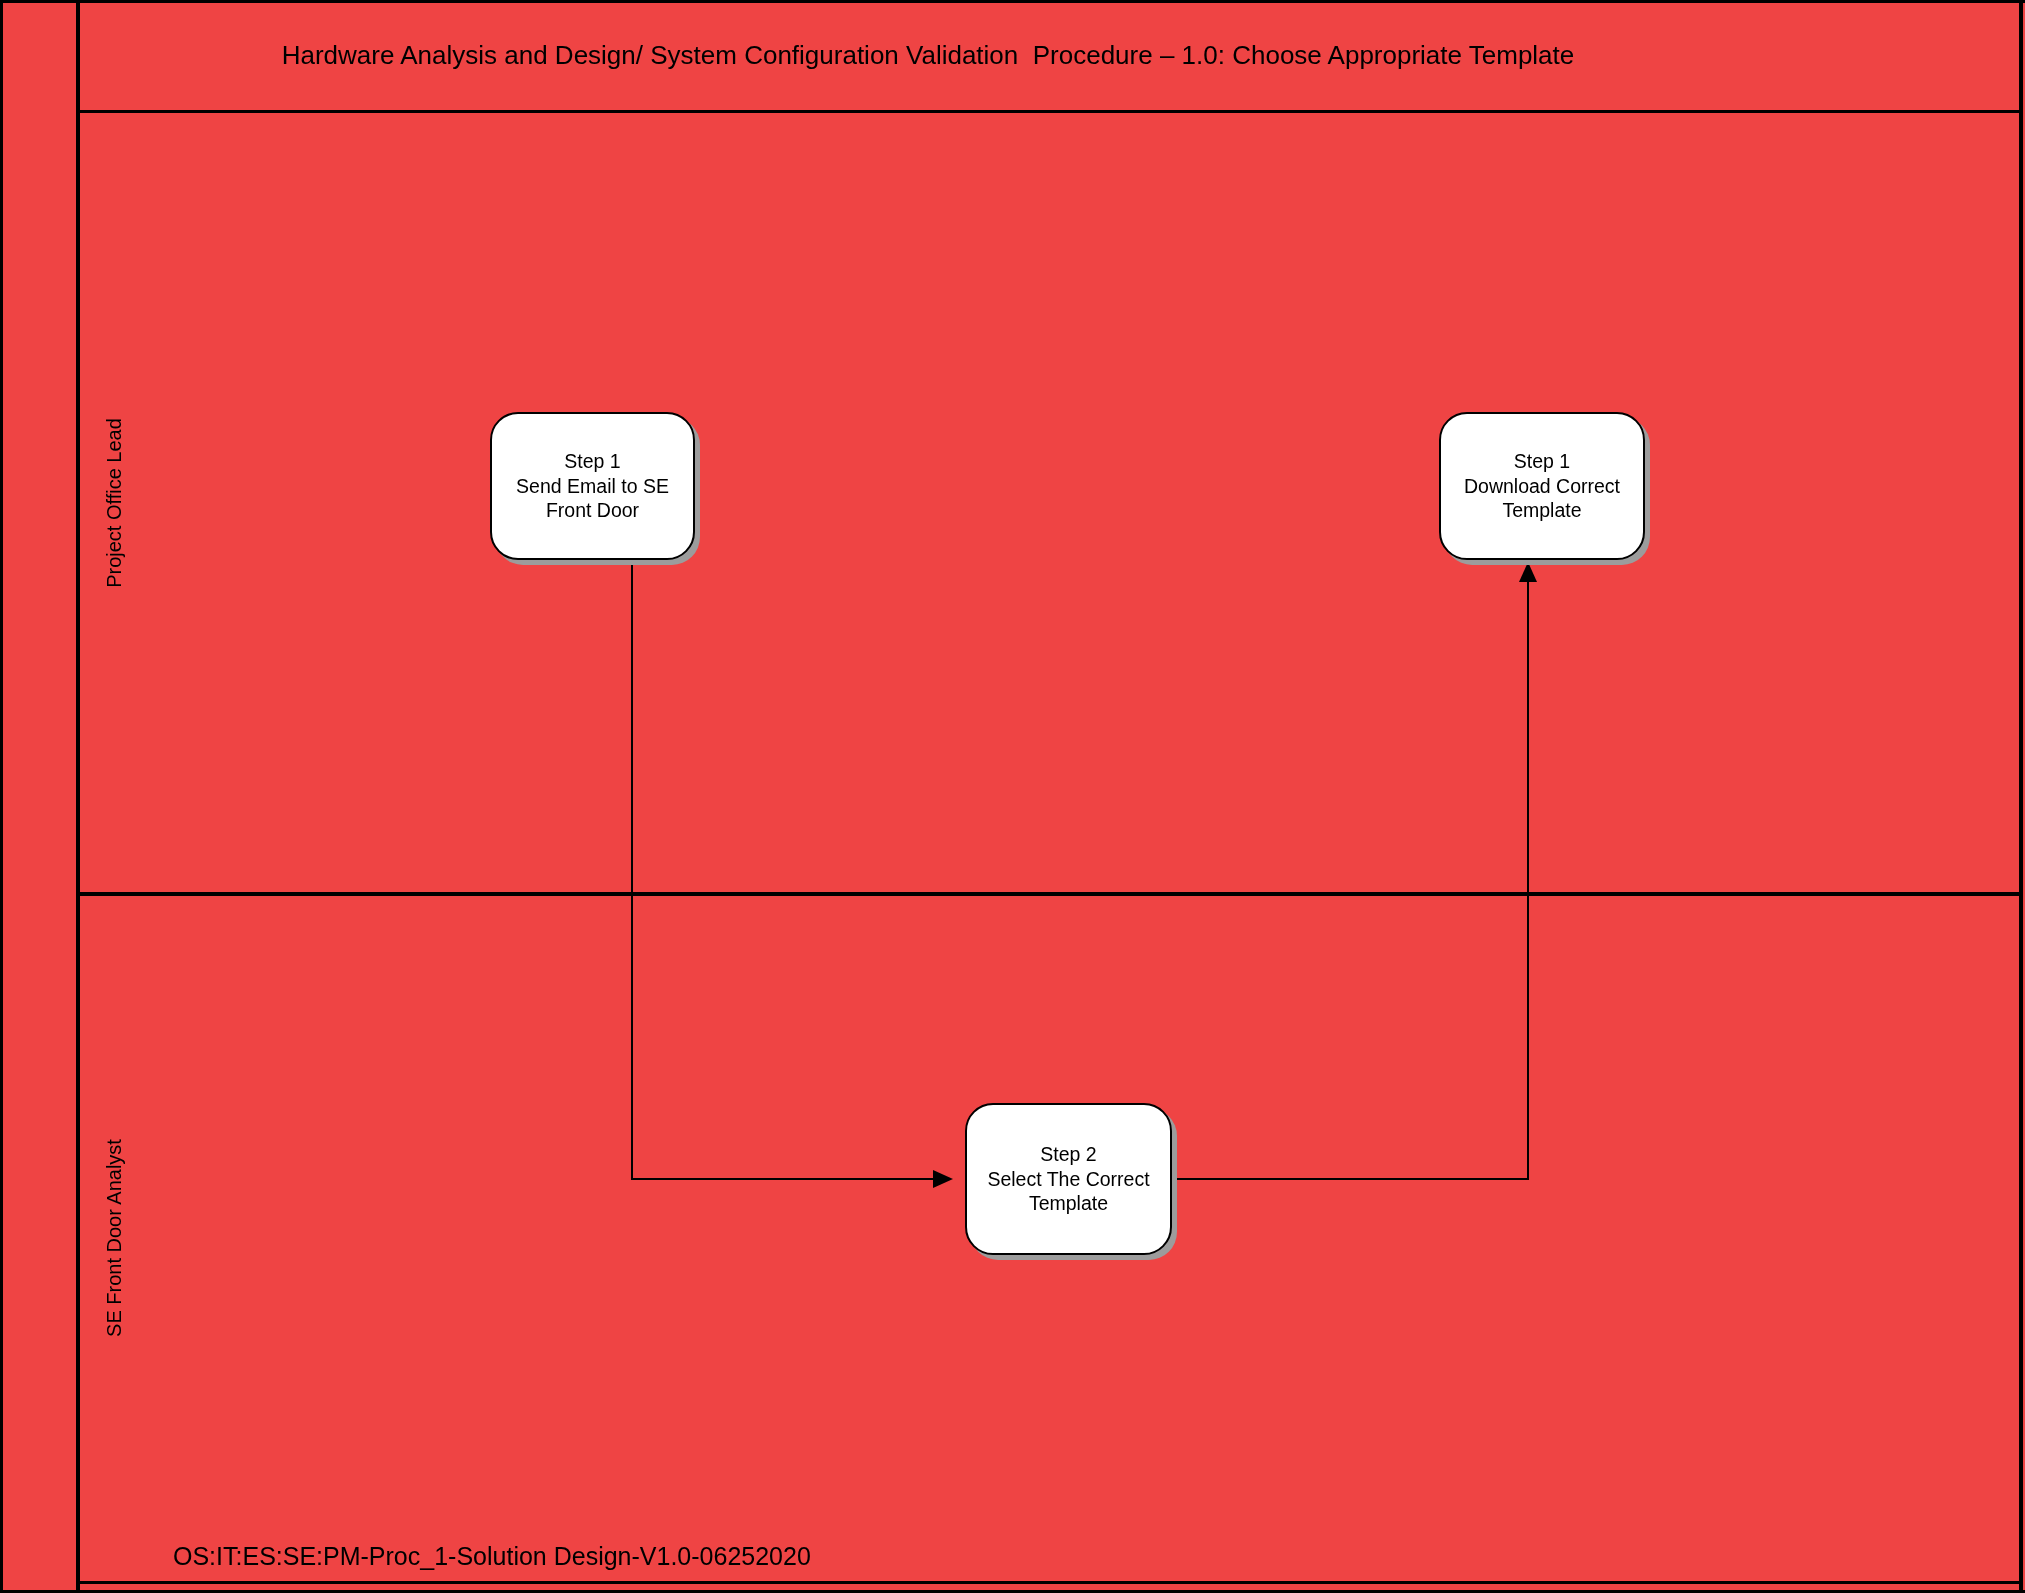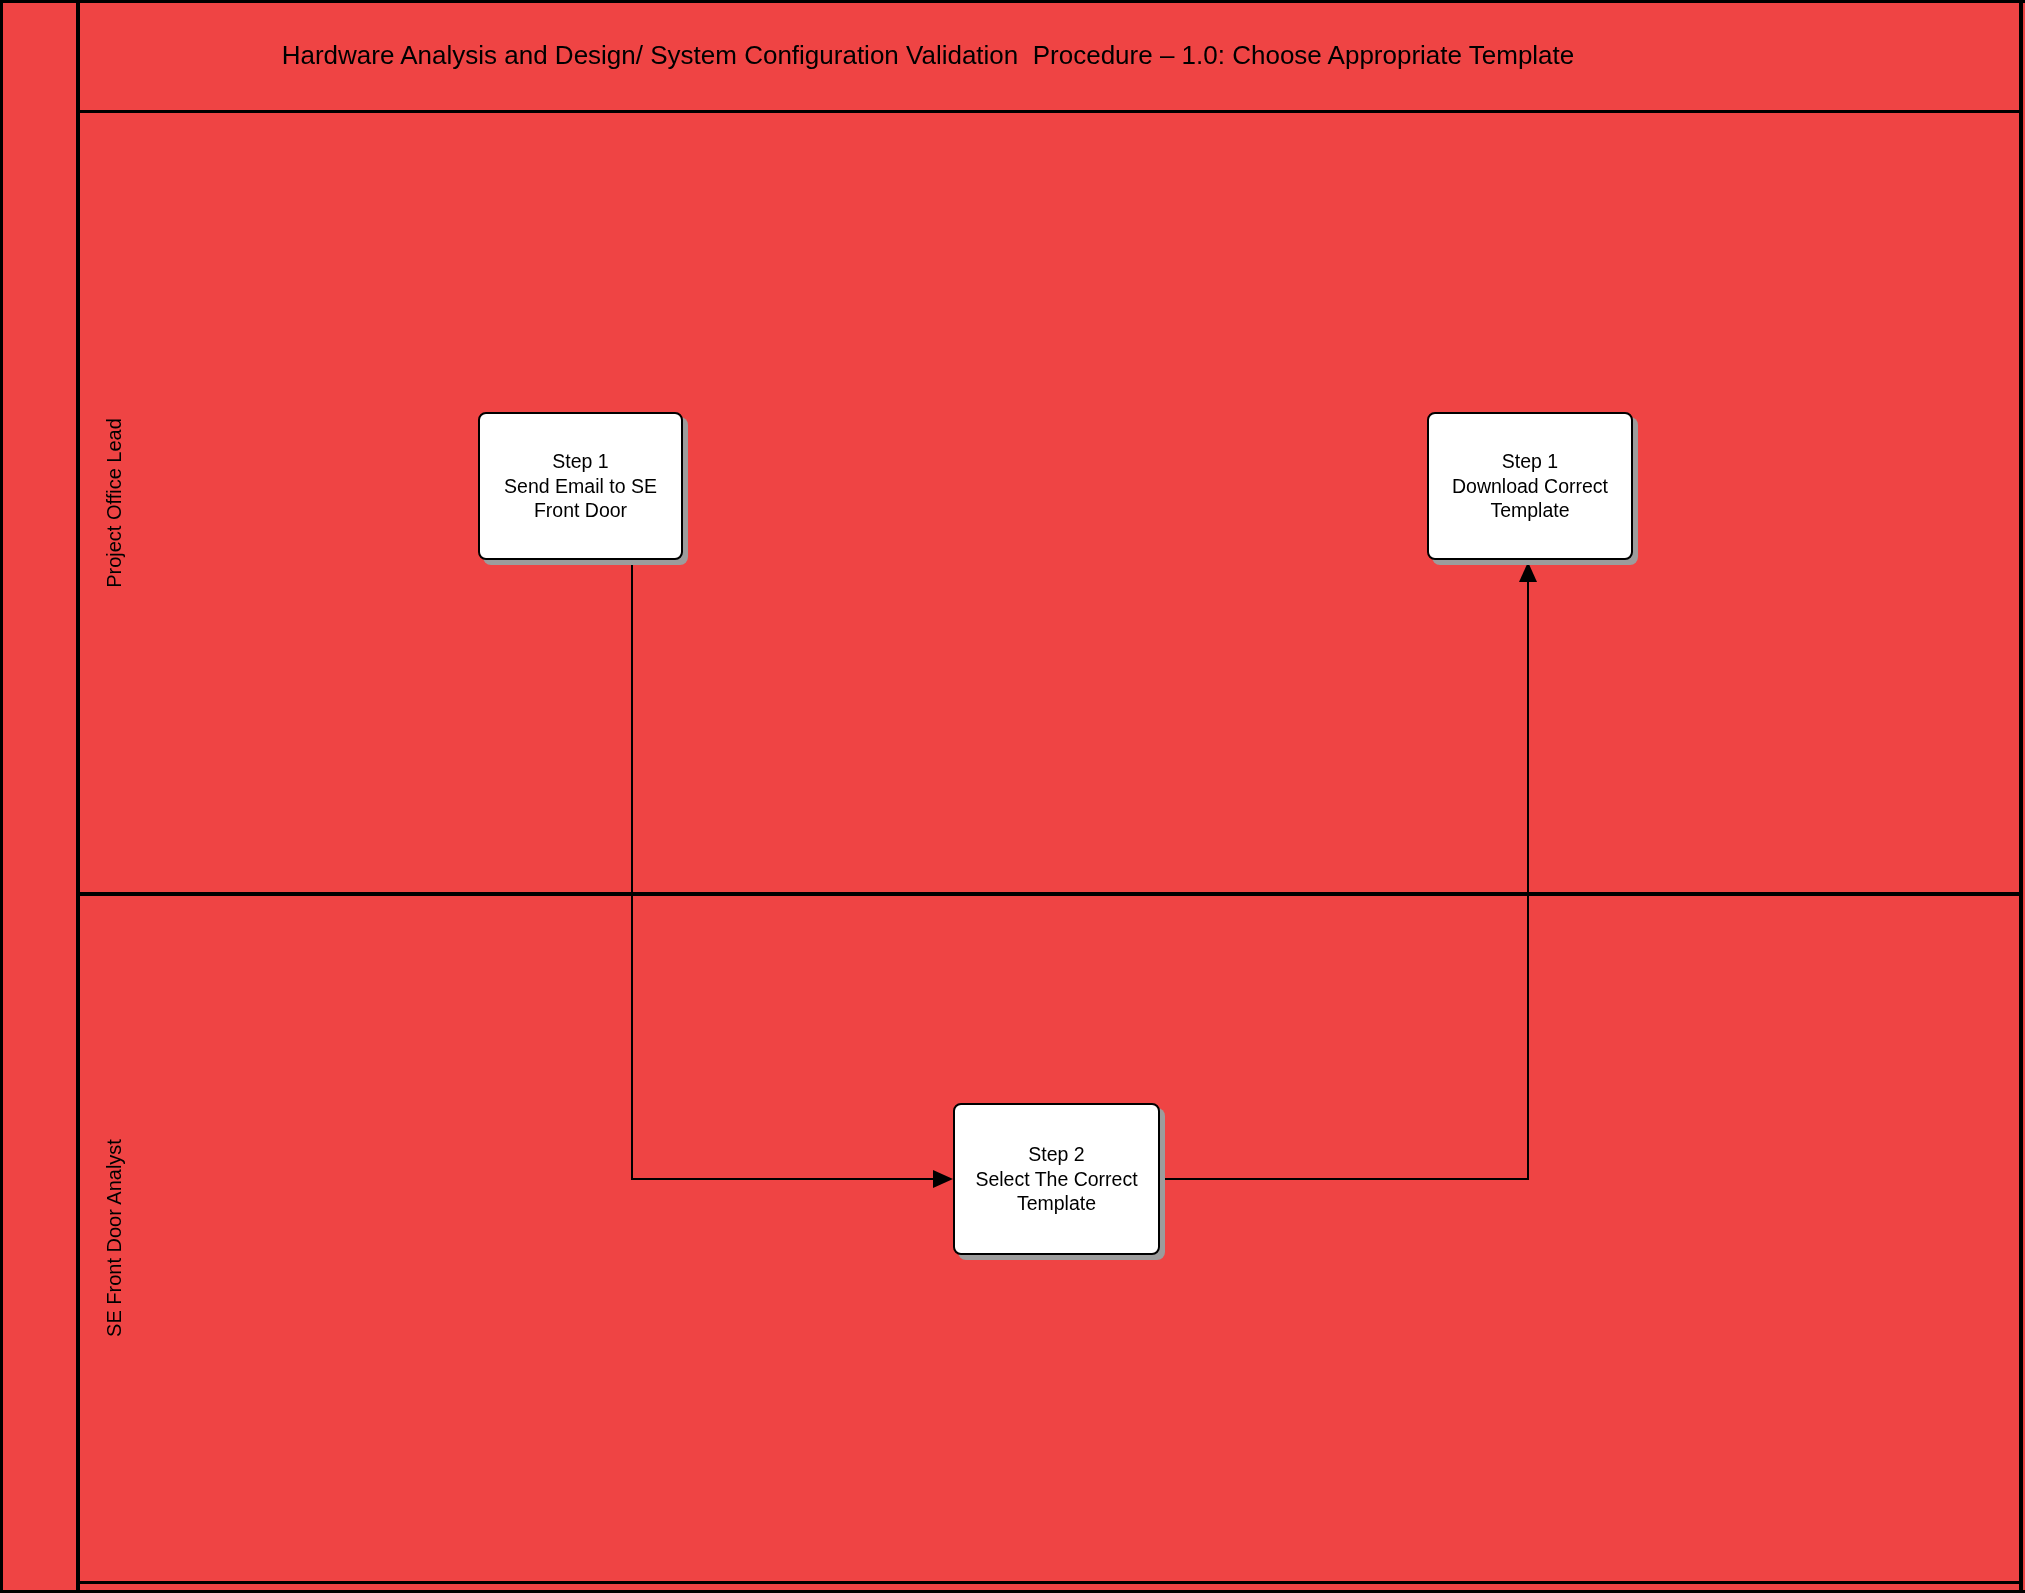--- a/index.html
+++ b/index.html
@@ -35,27 +35,28 @@
   .lane-label {
     position: absolute;
     transform: translate(-50%, -50%) rotate(-90deg);
     white-space: nowrap;
     font-size: 20px;
   }
   .step {
     position: absolute;
     background: #ffffff;
     border: 2.5px solid #000000;
-    border-radius: 8px;
+    border-radius: 28px;
     box-shadow: 5px 5px 0 0 #9c9c9c;
     display: flex;
     align-items: center;
     justify-content: center;
     text-align: center;
     box-sizing: border-box;
+    margin-left: 12px;
   }
   .step-label {
     font-size: 19.5px;
     line-height: 1.25;
     white-space: pre-line;
   }
   #connectors {
     position: absolute;
     left: 0;
     top: 0;
@@ -106,14 +107,15 @@
 Select The Correct
 Template</div>
   </div>
 
   <div class="step" style="left:1427px;top:412px;width:206px;height:148px;">
     <div class="step-label">Step 1
 Download Correct
 Template</div>
   </div>
 
+  <div id="footer">OS:IT:ES:SE:PM-Proc_1-Solution Design-V1.0-06252020</div>
 
 </div>
 
 </body></html>

